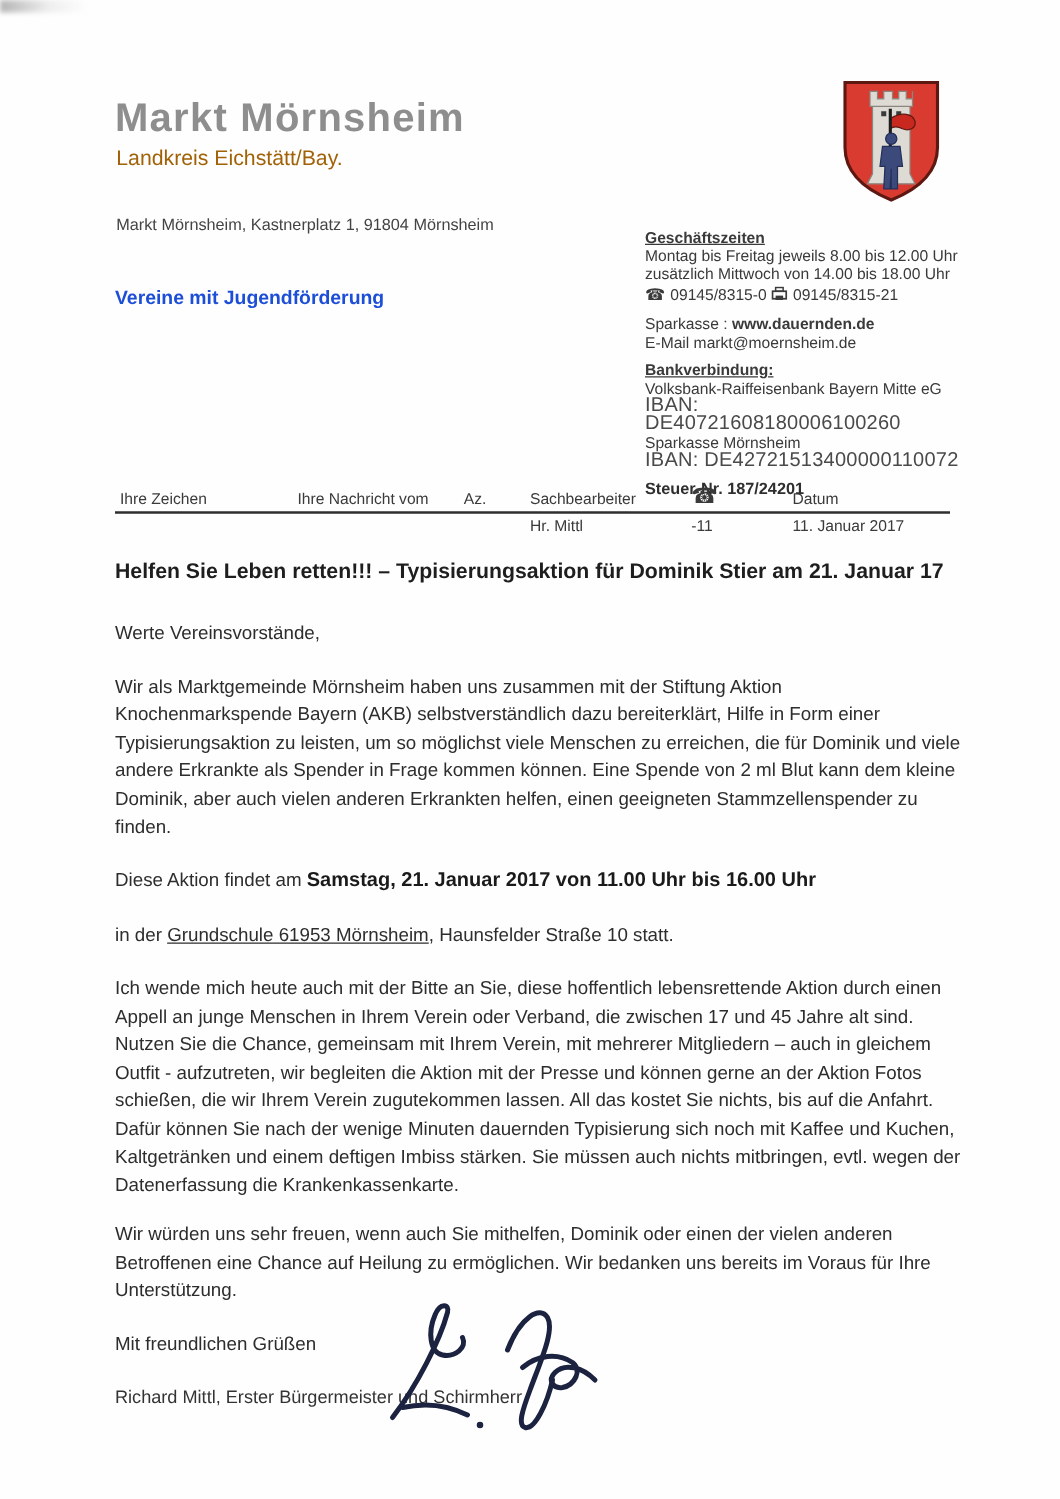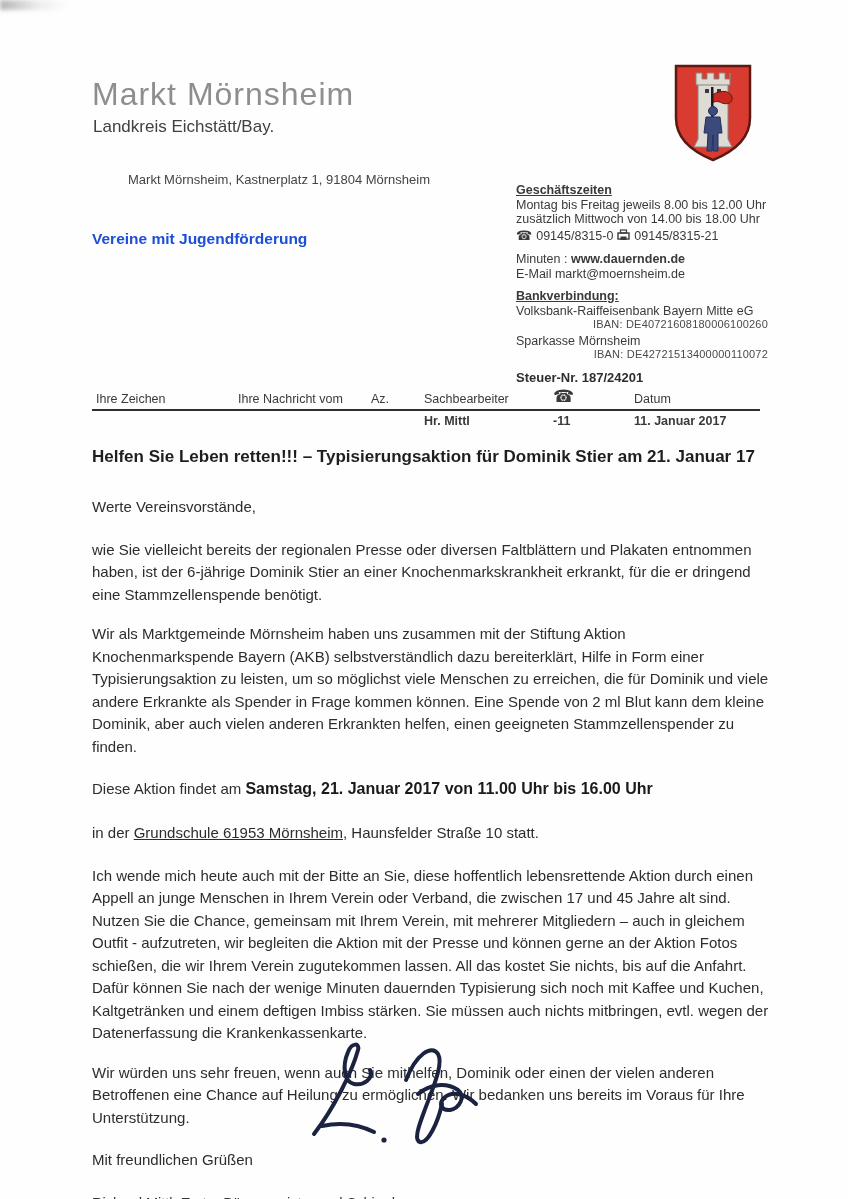--- a/index.html
+++ b/index.html
@@ -13,58 +13,58 @@
   }
   
   .scan-smudge{
     position:absolute;left:0;top:0;width:70px;height:10px;
     background:linear-gradient(90deg, rgba(90,90,90,.45), rgba(120,120,120,.12) 55%, transparent);
     filter:blur(2px);
   }
   
   .org-name{
     position:absolute;left:92px;top:76px;
-    font-size:32px;font-weight:normal;letter-spacing:1px;color:#8e8e8e;
+    font-size:32px;font-weight:bold;letter-spacing:1px;color:#8e8e8e;
   }
   .org-sub{
     position:absolute;left:93px;top:117px;
-    font-size:17px;color:#404040;
+    font-size:17px;color:#a16207;
   }
   .crest{position:absolute;left:672px;top:63px;width:82px;height:100px;}
   .address-line{
     position:absolute;left:93px;top:172px;
-    font-size:13px;color:#444;margin-left:35px;
+    font-size:13px;color:#444;
   }
   .department{
     position:absolute;left:92px;top:230px;
     font-size:15.5px;font-weight:bold;color:#1d4ed8;
   }
   .right-info{
     position:absolute;left:516px;top:184px;width:252px;
     font-size:12.5px;line-height:13.5px;color:#3a3a3a;
   }
   .right-info .blk{margin-bottom:9px;}
   .ri-title{font-weight:bold;text-decoration:underline;}
   .ri-line{margin-top:1px;}
   .contact-line{margin-top:2px;display:flex;align-items:center;gap:4px;}
   .phone-glyph{font-size:13px;line-height:12px;}
   .fax-svg{display:inline-block;vertical-align:middle;}
   .url-bold{font-weight:bold;}
-  .iban{font-size:11px;color:#4a4a4a;letter-spacing:.2px;text-align:right;}
+  .iban{font-size:16px;color:#4a4a4a;letter-spacing:.2px;}
   .tax-line{font-weight:bold;font-size:13px;color:#2e2e2e;margin-top:6px;}
   
   .ref-table{
     position:absolute;left:92px;top:390px;width:668px;height:40px;
     font-size:12.5px;color:#3a3a3a;
   }
   .ref-rule{
     position:absolute;left:0;top:19px;width:668px;height:2px;background:#2f2f2f;
   }
   .ref-head span, .ref-vals span{position:absolute;top:2px;white-space:nowrap;text-align:right;}
-  .ref-vals span{top:24px;font-weight:bold;}
+  .ref-vals span{top:24px;}
   .c0{left:4px;} .c1{left:146px;} .c2{left:279px;} .c3{left:332px;} .c4{left:461px;} .c5{left:542px;}
   .ref-phone{font-size:17px;top:-4px !important;}
   
   .letter{
     position:absolute;left:92px;top:446px;width:678px;
     font-size:15px;line-height:22.5px;color:#2d2d2d;
   }
   .subject{font-size:17px;font-weight:bold;color:#1e1e1e;margin:0 0 28px 0;line-height:22px;}
   .letter p{margin:0 0 20px 0;}
   .letter .p-tight{margin-bottom:17px;}
@@ -126,21 +126,21 @@
             <rect x="1" y="4" width="11" height="6" fill="none" stroke="#3a3a3a" stroke-width="1.4"></rect>
             <rect x="3.5" y="1" width="6" height="3" fill="none" stroke="#3a3a3a" stroke-width="1.2"></rect>
             <rect x="3.5" y="7.5" width="6" height="3.5" fill="#3a3a3a"></rect>
           </svg>
         </span>
         <span>09145/8315-21</span>
       </div>
     </div>
     <div class="blk">
       <div class="ri-line">
-        <span>Minuten :</span>
+        <span>Sparkasse :</span>
         <span class="url-bold">www.dauernden.de</span>
       </div>
       <div class="ri-line">E-Mail markt@moernsheim.de</div>
     </div>
     <div class="blk">
       <div class="ri-title">Bankverbindung:</div>
       <div class="ri-line">Volksbank-Raiffeisenbank Bayern Mitte eG</div>
       <div class="iban">IBAN:   DE40721608180006100260</div>
       <div class="ri-line" style="margin-top:3px">Sparkasse Mörnsheim</div>
       <div class="iban">IBAN: DE42721513400000110072</div>
@@ -161,21 +161,20 @@
     <div class="ref-vals">
       <span class="c3">Hr. Mittl</span>
       <span class="c4">-11</span>
       <span class="c5">11. Januar 2017</span>
     </div>
   </div>
 
   <div class="letter">
     <div class="subject">Helfen Sie Leben retten!!! –  Typisierungsaktion für Dominik Stier am 21. Januar 17</div>
     <p>Werte Vereinsvorstände,</p>
-    <p class="p-tight">wie Sie vielleicht bereits der regionalen Presse oder diversen Faltblättern und Plakaten entnommen haben, ist der 6-jährige Dominik Stier an einer Knochenmarkskrankheit erkrankt, für die er dringend eine Stammzellenspende benötigt.</p>
     <p class="p-tight">Wir als Marktgemeinde Mörnsheim haben uns zusammen mit der Stiftung Aktion Knochenmarkspende Bayern (AKB) selbstverständlich dazu bereiterklärt, Hilfe in Form einer Typisierungsaktion zu leisten, um so möglichst viele Menschen zu erreichen, die für Dominik und viele andere Erkrankte als Spender in Frage kommen können. Eine Spende von 2 ml Blut kann dem kleine Dominik, aber auch vielen anderen Erkrankten helfen, einen geeigneten Stammzellenspender zu finden.</p>
     <p class="event-line1"><span>Diese Aktion findet am </span><span class="event-bold">Samstag, 21. Januar 2017 von 11.00 Uhr bis 16.00 Uhr</span></p>
     <p class="event-line2"><span>in der </span><span class="u">Grundschule 61953 Mörnsheim</span><span>, Haunsfelder Straße 10 statt.</span></p>
     <p class="p-tight">Ich wende mich heute auch mit der Bitte an Sie, diese hoffentlich lebensrettende Aktion durch einen Appell an junge Menschen in Ihrem Verein oder Verband, die zwischen 17 und 45 Jahre alt sind. Nutzen Sie die Chance, gemeinsam mit Ihrem Verein, mit mehrerer Mitgliedern – auch in gleichem Outfit - aufzutreten, wir begleiten die Aktion mit der Presse und können gerne an der Aktion Fotos schießen, die wir Ihrem Verein zugutekommen lassen. All das kostet Sie nichts, bis auf die Anfahrt. Dafür können Sie nach der wenige Minuten dauernden Typisierung sich noch mit Kaffee und Kuchen, Kaltgetränken und einem deftigen Imbiss stärken. Sie müssen auch nichts mitbringen, evtl. wegen der Datenerfassung die Krankenkassenkarte.</p>
     <p>Wir würden uns sehr freuen, wenn auch Sie mithelfen, Dominik oder einen der vielen anderen Betroffenen eine Chance auf Heilung zu ermöglichen. Wir bedanken uns bereits im Voraus für Ihre Unterstützung.</p>
     <p class="closing">Mit freundlichen Grüßen</p>
     <p class="sig-caption">Richard Mittl, Erster Bürgermeister und Schirmherr</p>
   </div>
 
   <div class="signature">

